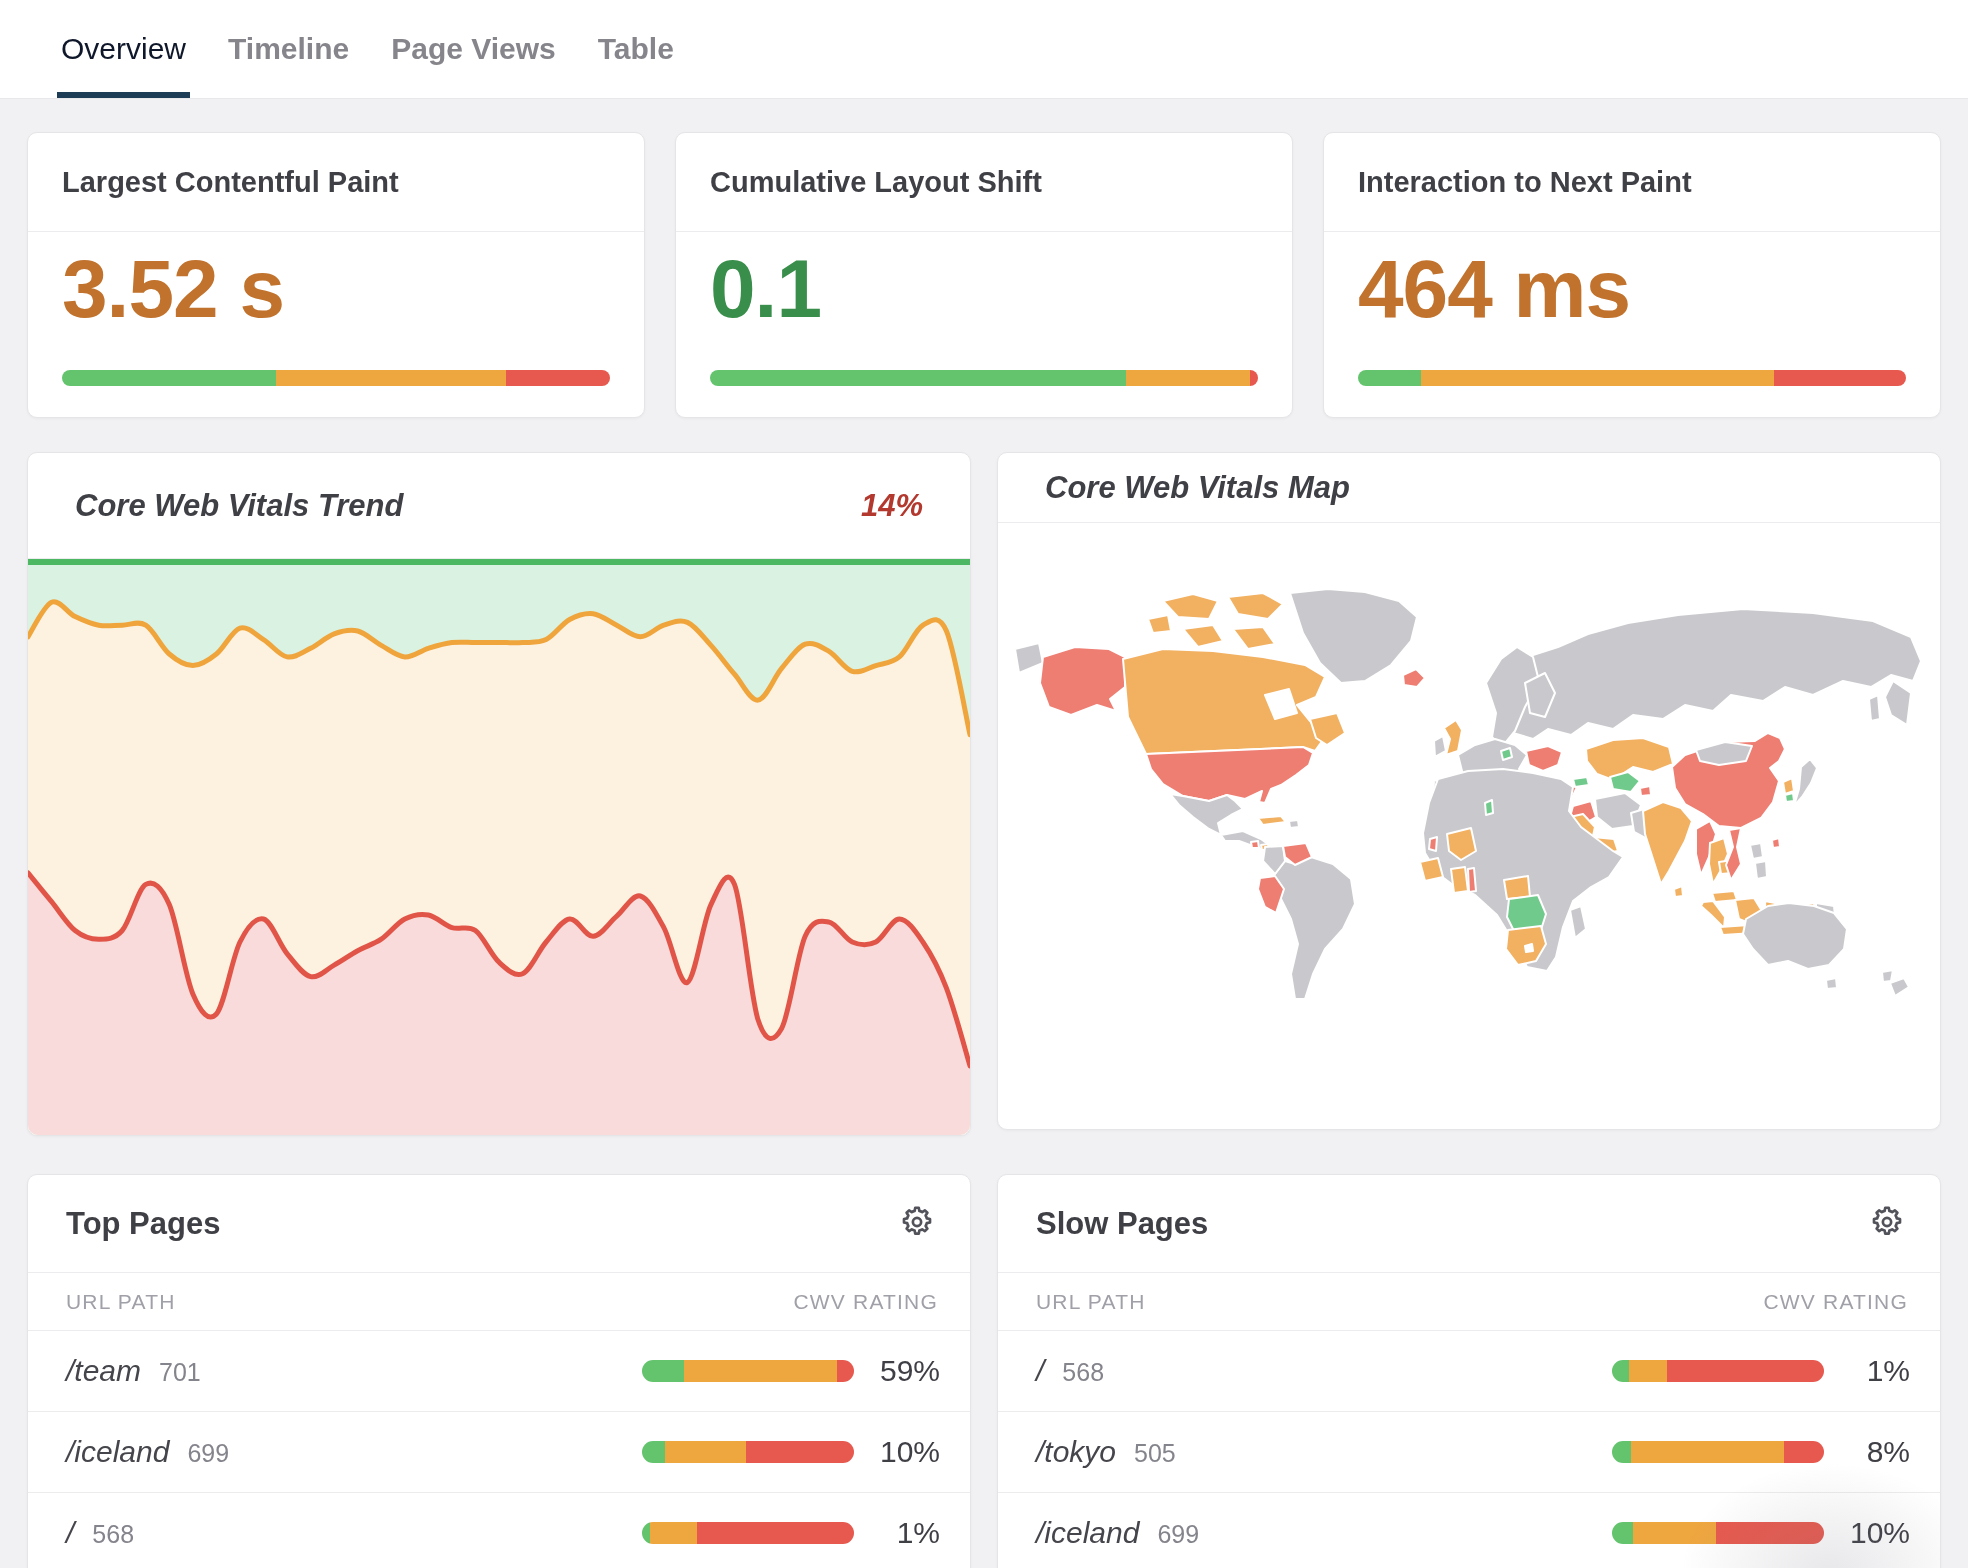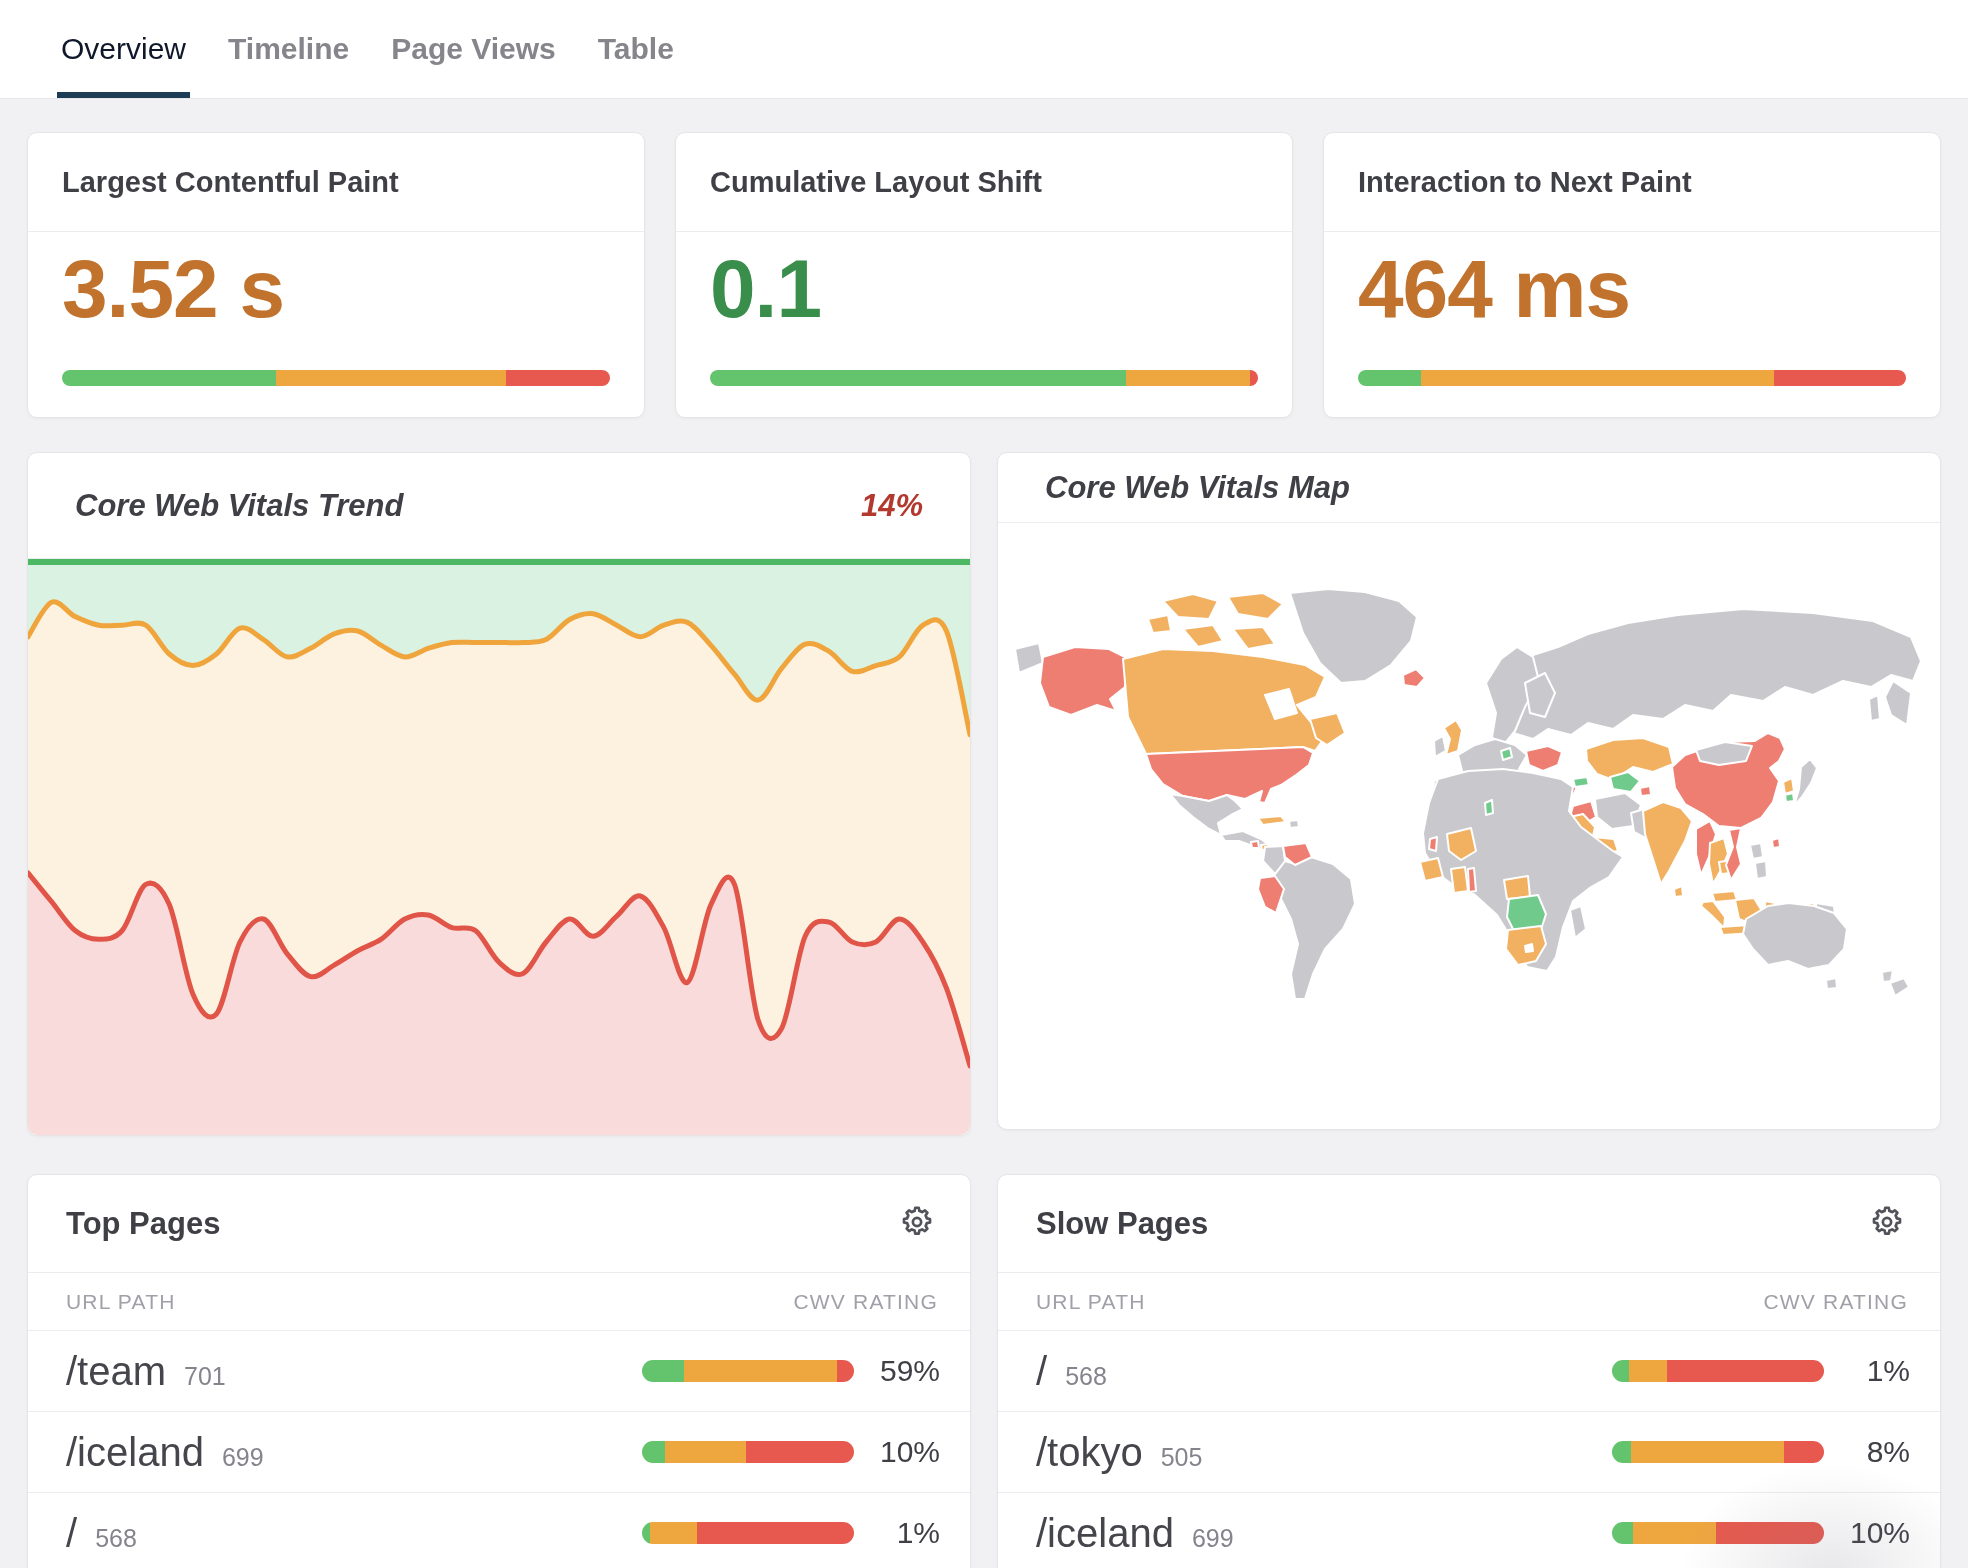--- a/index.html
+++ b/index.html
@@ -54,21 +54,21 @@
     justify-content:space-between;border-bottom:1px solid #ececee;}
   .gear-btn{width:46px;height:46px;border:none;background:none;padding:0;cursor:pointer;
     color:#52525b;display:flex;align-items:center;justify-content:center;}
   .gear-btn svg{width:38px;height:38px;}
   .cols-row{height:58px;padding:0 32px 0 38px;display:flex;align-items:center;
     justify-content:space-between;border-bottom:1px solid #ececee;
     font-size:21px;letter-spacing:1.2px;color:#a0a0a8;gap:16px;}
   .prow{height:81px;display:flex;align-items:center;padding:0 30px 0 38px;
     border-bottom:1px solid #ececee;cursor:pointer;}
   .prow-left{display:flex;align-items:baseline;gap:18px;flex:1;min-width:0;}
-  .prow-path{font-size:40px;color:#45454c;}
+  .prow-path{font-size:30px;color:#45454c;font-style:italic;}
   .prow-count{font-size:25px;color:#84848c;}
   .prow-bar{width:212px;height:22px;border-radius:11px;overflow:hidden;display:flex;
     margin-right:20px;flex:none;}
   .prow-pct{width:66px;text-align:right;font-size:30px;color:#3f3f46;flex:none;}
   .corner-glow{position:absolute;right:-40px;bottom:-40px;width:300px;height:220px;
     pointer-events:none;
     background:radial-gradient(closest-side,rgba(125,125,138,.18),rgba(125,125,138,0));}
 </style>
 </head>
 <body>

